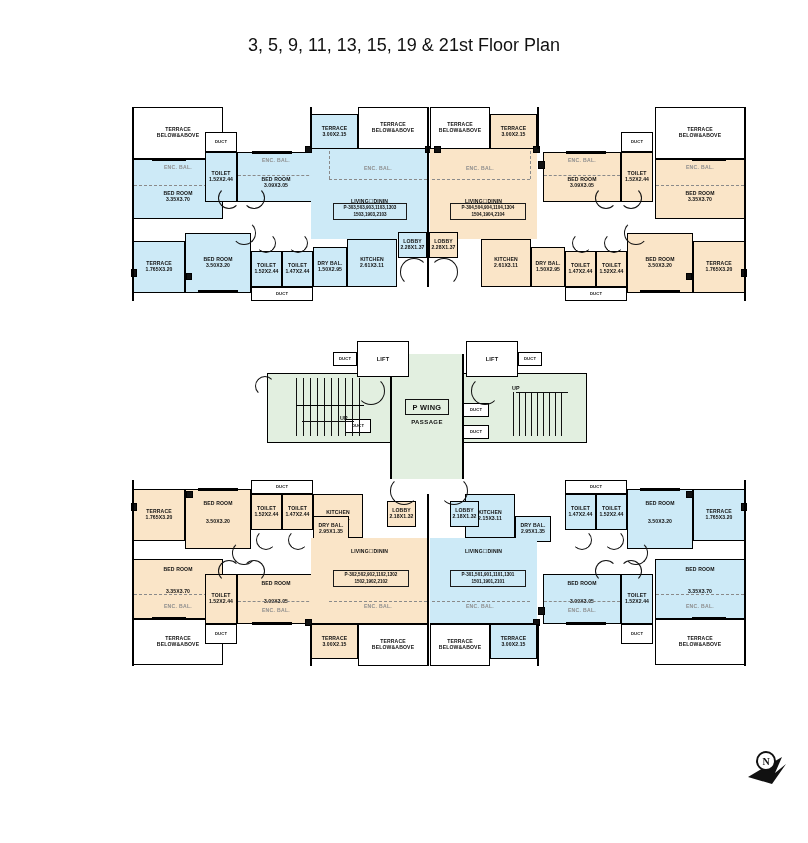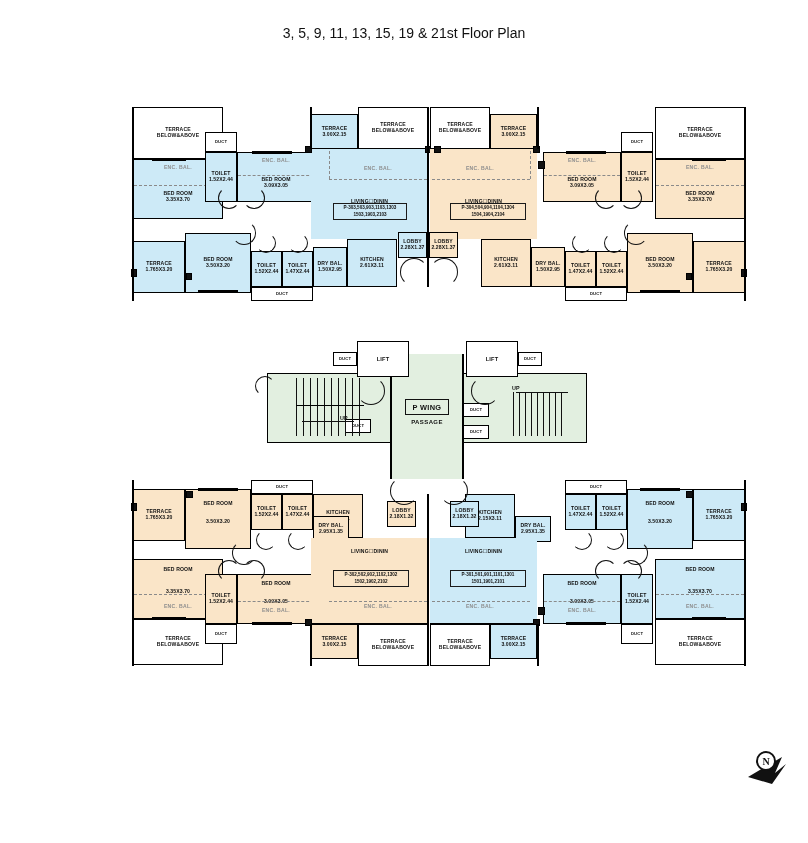--- a/index.html
+++ b/index.html
@@ -2,21 +2,21 @@
 <html><head>
 <meta charset="utf-8">
 <style>
   html,body{margin:0;padding:0;background:#ffffff;}
   body{width:808px;height:843px;position:relative;
        font-family:"Liberation Sans","DejaVu Sans",sans-serif;color:#111;}
 
   
   #title-block{position:absolute;top:18px;left:0;width:808px;text-align:center;}
   #main-title{font-size:17px;font-weight:bold;letter-spacing:.2px;}
-  #sub-title{font-size:14px;margin-top:7px;text-align:center;}
+  #sub-title{font-size:18px;margin-top:17px;text-align:center;}
 
   
   #plan{position:absolute;left:0;top:11px;width:792px;height:843px;}
 
   .rm{position:absolute;box-sizing:border-box;border:1px solid #1a1a1a;
       display:flex;flex-direction:column;align-items:center;justify-content:center;
       text-align:center;overflow:hidden;line-height:1.12;}
   .rm .nm{font-size:5.1px;font-weight:bold;letter-spacing:.15px;}
   .rm .dm{font-size:5.1px;font-weight:bold;letter-spacing:.1px;}
 

